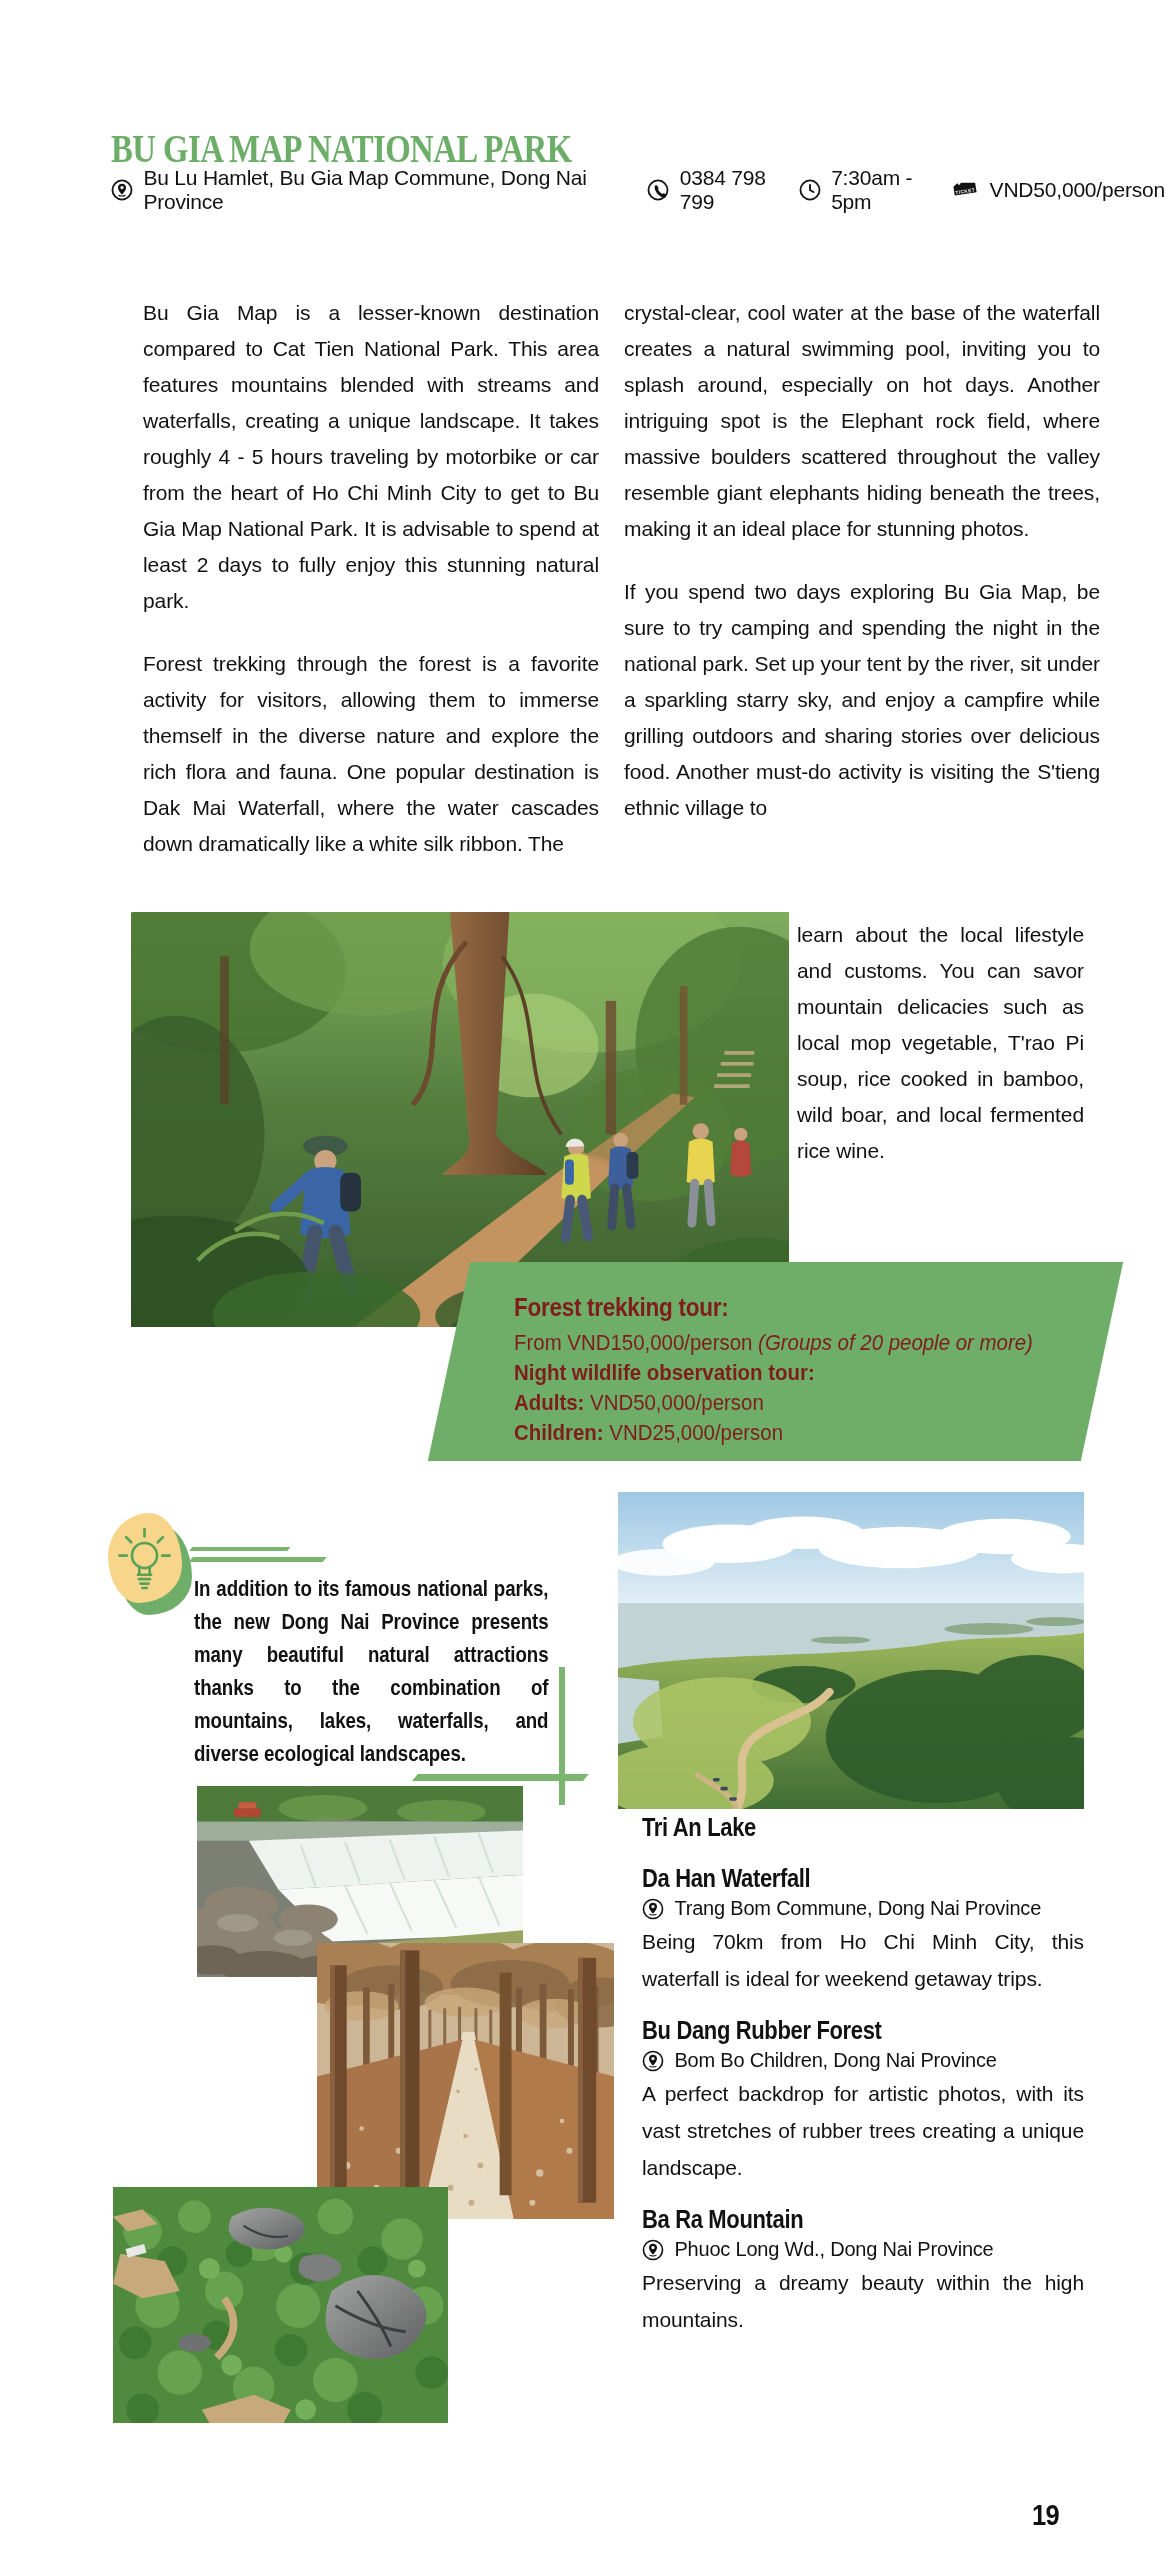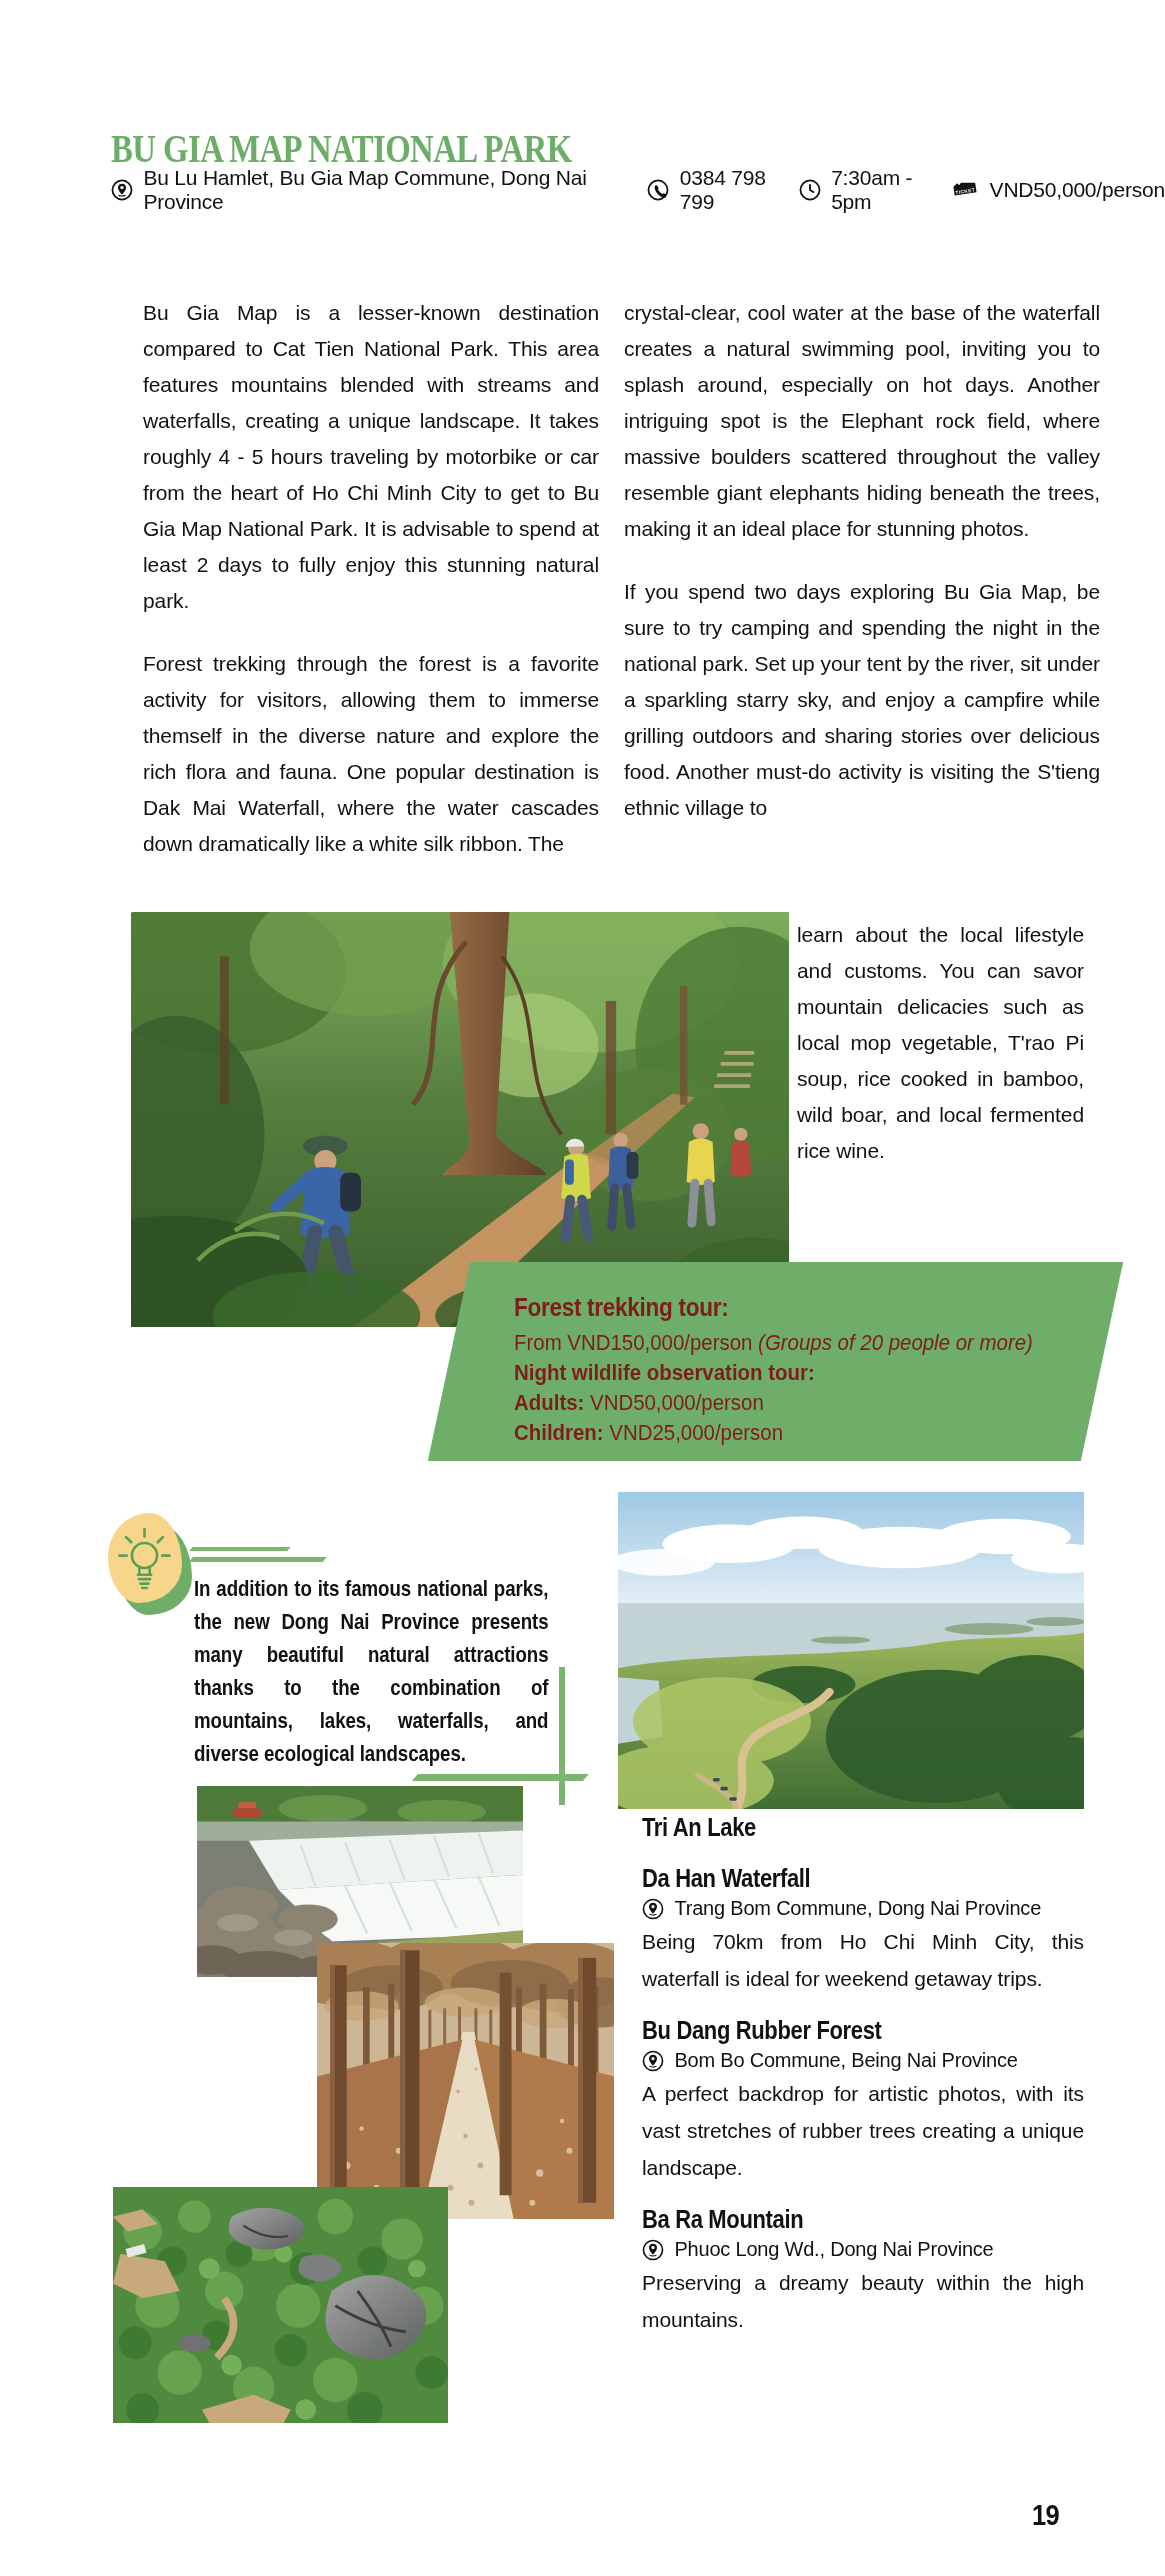--- a/index.html
+++ b/index.html
@@ -312,21 +312,21 @@
     </div>
 
     <div class="attr-item">
       <div class="attr-name">Bu Dang Rubber Forest</div>
       <div class="attr-loc">
         <svg class="icon30" viewBox="0 0 30 30">
           <circle cx="15" cy="15" r="13" fill="none" stroke="#111" stroke-width="2.2"></circle>
           <path fill="#111" d="M15 6.6c-3.1 0-5.5 2.3-5.5 5.2 0 3.9 5.5 9.6 5.5 9.6s5.5-5.7 5.5-9.6c0-2.9-2.4-5.2-5.5-5.2zm0 7.4a2.3 2.3 0 1 1 .01-4.6A2.3 2.3 0 0 1 15 14z"></path>
           <path d="M10.8 22.4c1.2 1 7.2 1 8.4 0" fill="none" stroke="#111" stroke-width="1.5" stroke-linecap="round"></path>
         </svg>
-        <span class="txt">Bom Bo Commune, Being Nai Province</span>
+        <span class="txt">Bom Bo Children, Dong Nai Province</span>
       </div>
       <div class="attr-desc">A perfect backdrop for artistic photos, with its vast stretches of rubber trees creating a unique landscape.</div>
     </div>
 
     <div class="attr-item">
       <div class="attr-name">Ba Ra Mountain</div>
       <div class="attr-loc">
         <svg class="icon30" viewBox="0 0 30 30">
           <circle cx="15" cy="15" r="13" fill="none" stroke="#111" stroke-width="2.2"></circle>
           <path fill="#111" d="M15 6.6c-3.1 0-5.5 2.3-5.5 5.2 0 3.9 5.5 9.6 5.5 9.6s5.5-5.7 5.5-9.6c0-2.9-2.4-5.2-5.5-5.2zm0 7.4a2.3 2.3 0 1 1 .01-4.6A2.3 2.3 0 0 1 15 14z"></path>

